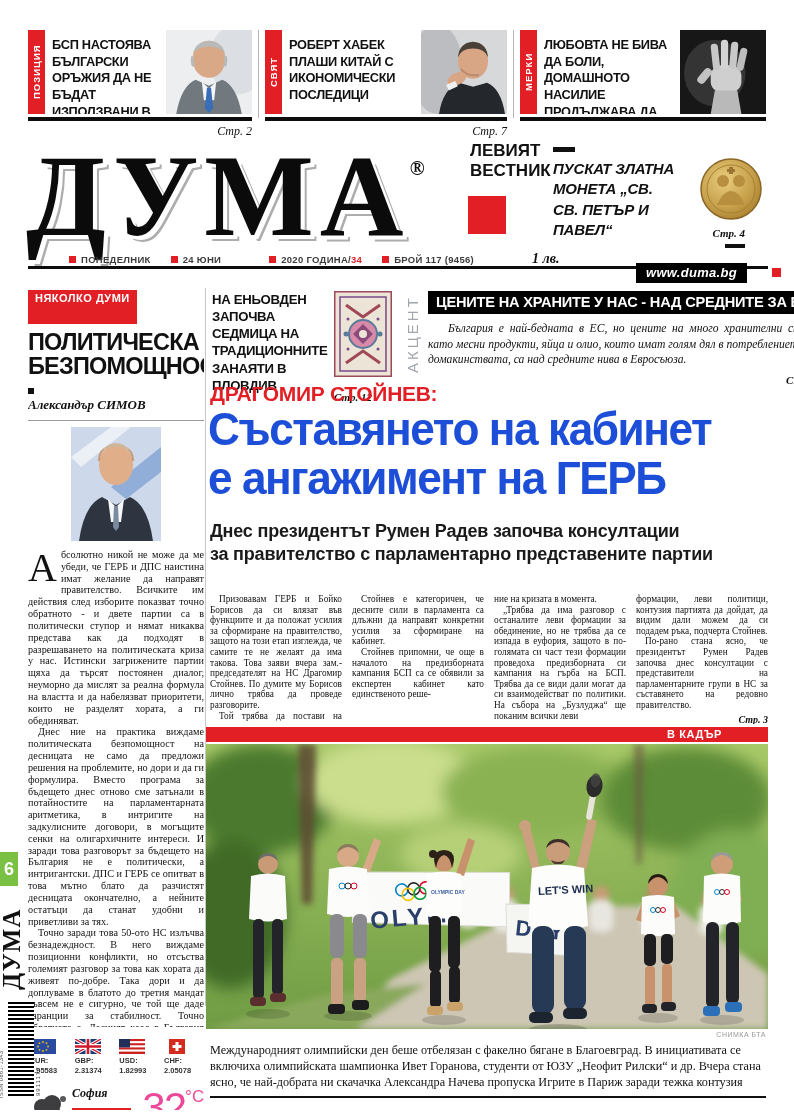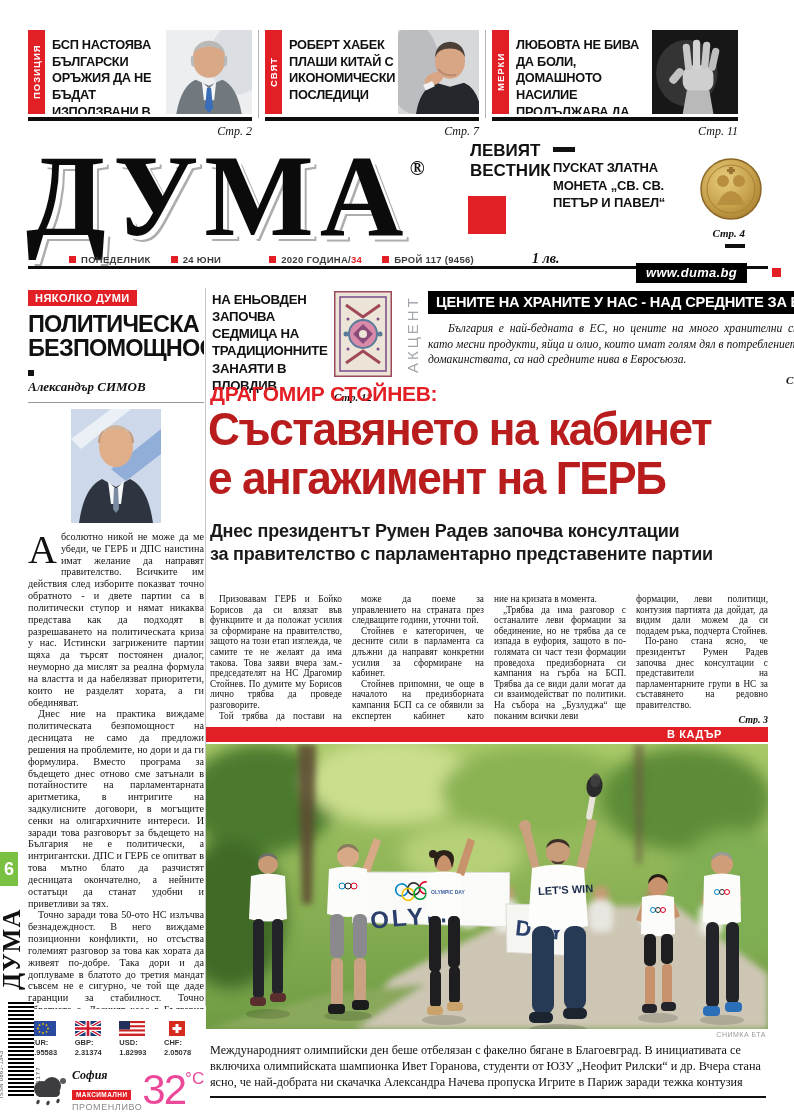--- a/index.html
+++ b/index.html
@@ -3,21 +3,21 @@
 <meta charset="utf-8">
 <style>
   * { margin:0; padding:0; box-sizing:border-box; }
   html,body { background:#e9e9e9; }
   body { font-family:"Liberation Sans", sans-serif; }
   #page { position:relative; width:794px; height:1120px; background:#fff; margin:0 auto; overflow:hidden; color:#111; }
 
   
   .teasers { position:absolute; left:28px; top:30px; width:740px; display:flex; }
   .teaser { display:flex; flex-direction:column; }
-  .teaser.t1 { width:224px; } .teaser.t2 { width:214px; } .teaser.t3 { width:246px; }
+  .teaser.t1 { width:224px; } .teaser.t2 { width:242px; } .teaser.t3 { width:246px; }
   .tsep { width:1px; background:#b5b5b5; margin:0 6px; height:88px; }
   .t-main { display:flex; height:84px; overflow:hidden; }
   .t-tag { width:17px; background:#e31f26; color:#fff; writing-mode:vertical-rl; transform:rotate(180deg);
            font-size:9.5px; font-weight:700; letter-spacing:1px; text-align:center; line-height:17px; }
   .t-head { flex:1; padding:7px 3px 0 7px; font-weight:800; font-size:12.8px; line-height:1.3; letter-spacing:-0.3px; }
   .t-photo { width:86px; height:84px; flex:0 0 auto; }
   .t-photo svg { width:100%; height:100%; display:block; }
   .t-bar { height:4px; background:#0d0d0d; margin-top:3px; }
   .t-page { text-align:right; font-family:"Liberation Serif", serif; font-style:italic; font-weight:400;
             font-size:12px; padding-top:3px; }
@@ -25,21 +25,21 @@
   
   .duma-title { position:absolute; left:26px; top:138px; font-family:"Liberation Serif", serif;
                 font-weight:900; font-size:116px; line-height:1; letter-spacing:6px; color:#0b0b0b;
                 text-shadow:4px 4px 0 #ffffff, 6px 6px 0 #adadad; }
   .duma-reg { font-size:20px; letter-spacing:0; vertical-align:60px; text-shadow:none; }
   .tagline { position:absolute; left:470px; top:141px; width:86px; font-weight:800; font-size:17px; line-height:1.2; }
   .mast-red-square { position:absolute; left:468px; top:196px; width:38px; height:38px; background:#e31f26; }
 
   .coin-teaser { position:absolute; left:553px; top:147px; width:216px; height:110px; }
   .ct-dash { width:22px; height:5px; background:#111; margin-bottom:7px; }
-  .ct-head { font-weight:800; font-size:13px; line-height:1.35; width:122px; letter-spacing:-0.2px; }
+  .ct-head { font-weight:800; font-size:15px; line-height:1.35; width:122px; letter-spacing:-0.2px;font-style:italic; }
   .ct-coin { position:absolute; right:6px; top:10px; width:64px; height:64px; }
   .ct-page { position:absolute; right:24px; top:80px; font-family:"Liberation Serif", serif; font-style:italic; font-weight:700; font-size:11px; }
   .ct-dash2 { position:absolute; right:24px; top:97px; width:20px; height:4px; background:#111; }
 
   
   .dateline { position:absolute; left:32px; top:251px; width:610px; display:flex; align-items:center;
               font-size:9.5px; font-weight:700; color:#3c3c3c; letter-spacing:0.3px;padding-left:37px; }
   .dl-item { display:flex; align-items:center; }
   .dl-sq { width:7px; height:7px; background:#e31f26; margin-right:5px; }
   .dl-g1 { margin-left:20px; } .dl-g2 { margin-left:48px; } .dl-g3 { margin-left:20px; }
@@ -47,21 +47,21 @@
   .dl-price { margin-left:58px; font-family:"Liberation Serif", serif; font-style:italic; font-weight:700;
               font-size:14px; color:#111; letter-spacing:0; }
   .mast-rule { position:absolute; left:28px; top:266px; width:740px; height:3px; background:#0d0d0d; }
   .website { position:absolute; left:636px; top:263px; background:#000; color:#fff; font-style:italic;
              font-weight:800; font-size:13px; padding:2px 10px 3px; letter-spacing:0.3px; }
   .site-sq { position:absolute; left:772px; top:268px; width:9px; height:9px; background:#e31f26; }
 
   
   .opinion { position:absolute; left:28px; top:288px; width:176px; height:822px; overflow:hidden; }
   .op-label { display:inline-block; background:#e31f26; color:#fff; font-weight:800; font-size:11px;
-              padding:2px 7px 2px; letter-spacing:0.5px; }
+              padding:2px 7px 20px; letter-spacing:0.5px; }
   .op-title { margin-top:7px; font-weight:800; font-size:23.5px; line-height:1.02; letter-spacing:-0.8px; }
   .op-bullet { width:6px; height:6px; background:#111; margin:9px 0 3px; }
   .op-author { font-family:"Liberation Serif", serif; font-style:italic; font-weight:700; font-size:13px; }
   .op-hr { height:1px; background:#999; margin:7px 0 6px; }
   .op-photo { width:90px; height:114px; margin:0 auto 8px; display:block; }
   .op-body { font-family:"Liberation Serif", serif; font-size:10.2px; line-height:1.16; text-align:justify;
              height:478px; overflow:hidden; }
   .op-body p { text-indent:10px; }
   .op-body p.first { text-indent:0; }
   .dropcap { float:left; font-family:"Liberation Serif", serif; font-size:40px; line-height:0.82;
@@ -112,21 +112,21 @@
   .ak-head { background:#000; color:#fff; font-weight:800; font-size:14.6px; line-height:23px;
              padding:0 8px; letter-spacing:-0.2px; white-space:nowrap; }
   .ak-text { font-family:"Liberation Serif", serif; font-style:italic; font-size:11.6px; line-height:1.35;
              text-align:justify; text-indent:20px; margin-top:7px; }
   .ak-page { text-align:right; font-family:"Liberation Serif", serif; font-style:italic; font-weight:700;
              font-size:11px; margin-top:6px; }
 
   
   .kicker { position:absolute; left:210px; top:382px; color:#e31f26; font-weight:800; font-size:21px; letter-spacing:-0.3px; }
   .headline { position:absolute; left:208px; top:405px; font-weight:800; font-size:46px; line-height:1.06;
-              letter-spacing:-1.5px; color:#b91c1c; }
+              letter-spacing:-1.5px; color:#1d4ed8; }
   .headline span { display:block; transform:scaleX(0.96); transform-origin:left; }
   .subhead { position:absolute; left:210px; top:520px; font-weight:700; font-size:18px; line-height:1.28;
              color:#1a1a1a; letter-spacing:-0.2px; }
   .cols { position:absolute; left:210px; top:568px; width:558px; height:156px; display:flex; gap:10px; overflow:hidden; }
   .col { flex:1; font-family:"Liberation Serif", serif; font-size:9.3px; line-height:1.14; text-align:justify;margin-top:26px; }
   .col p { text-indent:9px; }
   .col-page { text-align:right; font-style:italic; font-weight:700; font-size:10px; margin-top:3px; }
 
   .kadar-bar { position:absolute; left:206px; top:727px; width:562px; height:15px; background:#e31f26;
                color:#fff; font-weight:800; font-size:11px; line-height:15px; text-align:right;
@@ -203,21 +203,20 @@
             <rect x="31" y="14" width="7" height="27" rx="3.5" fill="#c8c8c8" transform="rotate(-6 34 27)"></rect>
             <rect x="40" y="10" width="7" height="30" rx="3.5" fill="#d4d4d4"></rect>
             <rect x="49" y="12" width="7" height="28" rx="3.5" fill="#c8c8c8" transform="rotate(5 52 26)"></rect>
             <rect x="57" y="18" width="7" height="24" rx="3.5" fill="#bdbdbd" transform="rotate(12 60 30)"></rect>
             <rect x="20" y="38" width="8" height="18" rx="4" fill="#c2c2c2" transform="rotate(38 24 47)"></rect>
             <path d="M34,62 L56,62 L60,86 L30,86 Z" fill="#b9b9b9"></path>
           </svg>
         </div>
       </div>
       <div class="t-bar"></div>
-      <div class="t-page">Стр. 11</div>
     </div>
   </div>
 
   <div class="duma-title"><span>ДУМА</span><span class="duma-reg">®</span></div>
   <div class="tagline">ЛЕВИЯТ ВЕСТНИК</div>
   <div class="mast-red-square"></div>
 
   <div class="coin-teaser">
     <div class="ct-dash"></div>
     <div class="ct-head">ПУСКАТ ЗЛАТНА МОНЕТА „СВ. СВ. ПЕТЪР И ПАВЕЛ“</div>
@@ -409,21 +408,20 @@
     <div>Днес президентът Румен Радев започва консултации</div>
     <div>за правителство с парламентарно представените партии</div>
   </div>
 
   <div class="cols">
     <div class="col">
       <p>Призовавам ГЕРБ и Бойко Борисов да си влязат във функциите и да положат усилия за сформиране на правителство, защото на този етап изглежда, че самите те не желаят да има такова. Това заяви вчера зам.-председателят на НС Драгомир Стойнев. По думите му Борисов лично трябва да проведе разговорите.</p>
       <p>Той трябва да постави на масата какви отговорности</p>
     </div>
     <div class="col">
-      <p>може да поеме за управлението на страната през следващите години, уточни той.</p>
       <p>Стойнев е категоричен, че десните сили в парламента са длъжни да направят конкретни усилия за сформиране на кабинет.</p>
       <p>Стойнев припомни, че още в началото на предизборната кампания БСП са се обявили за експертен кабинет като единственото реше-</p>
     </div>
     <div class="col">
       <p style="text-indent:0">ние на кризата в момента.</p>
       <p>„Трябва да има разговор с останалите леви формации за обединение, но не трябва да се изпада в еуфория, защото в по-голямата си част тези формации проведоха предизборната си кампания на гърба на БСП. Трябва да се види дали могат да си взаимодействат по политики. На събора на „Бузлуджа“ ще поканим всички леви</p>
     </div>
     <div class="col">
       <p style="text-indent:0">формации, леви политици, контузия партията да дойдат, да видим дали можем да си подадем ръка, подчерта Стойнев.</p>
       <p>По-рано стана ясно, че президентът Румен Радев започва днес консултации с представители на парламентарните групи в НС за съставянето на редовно правителство.</p>

